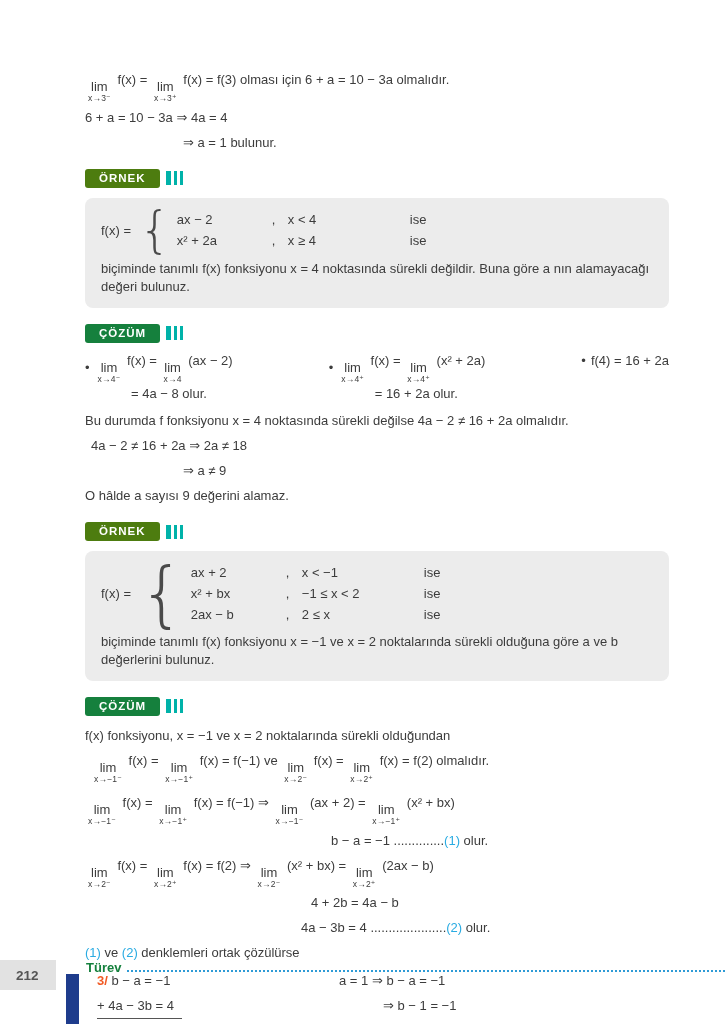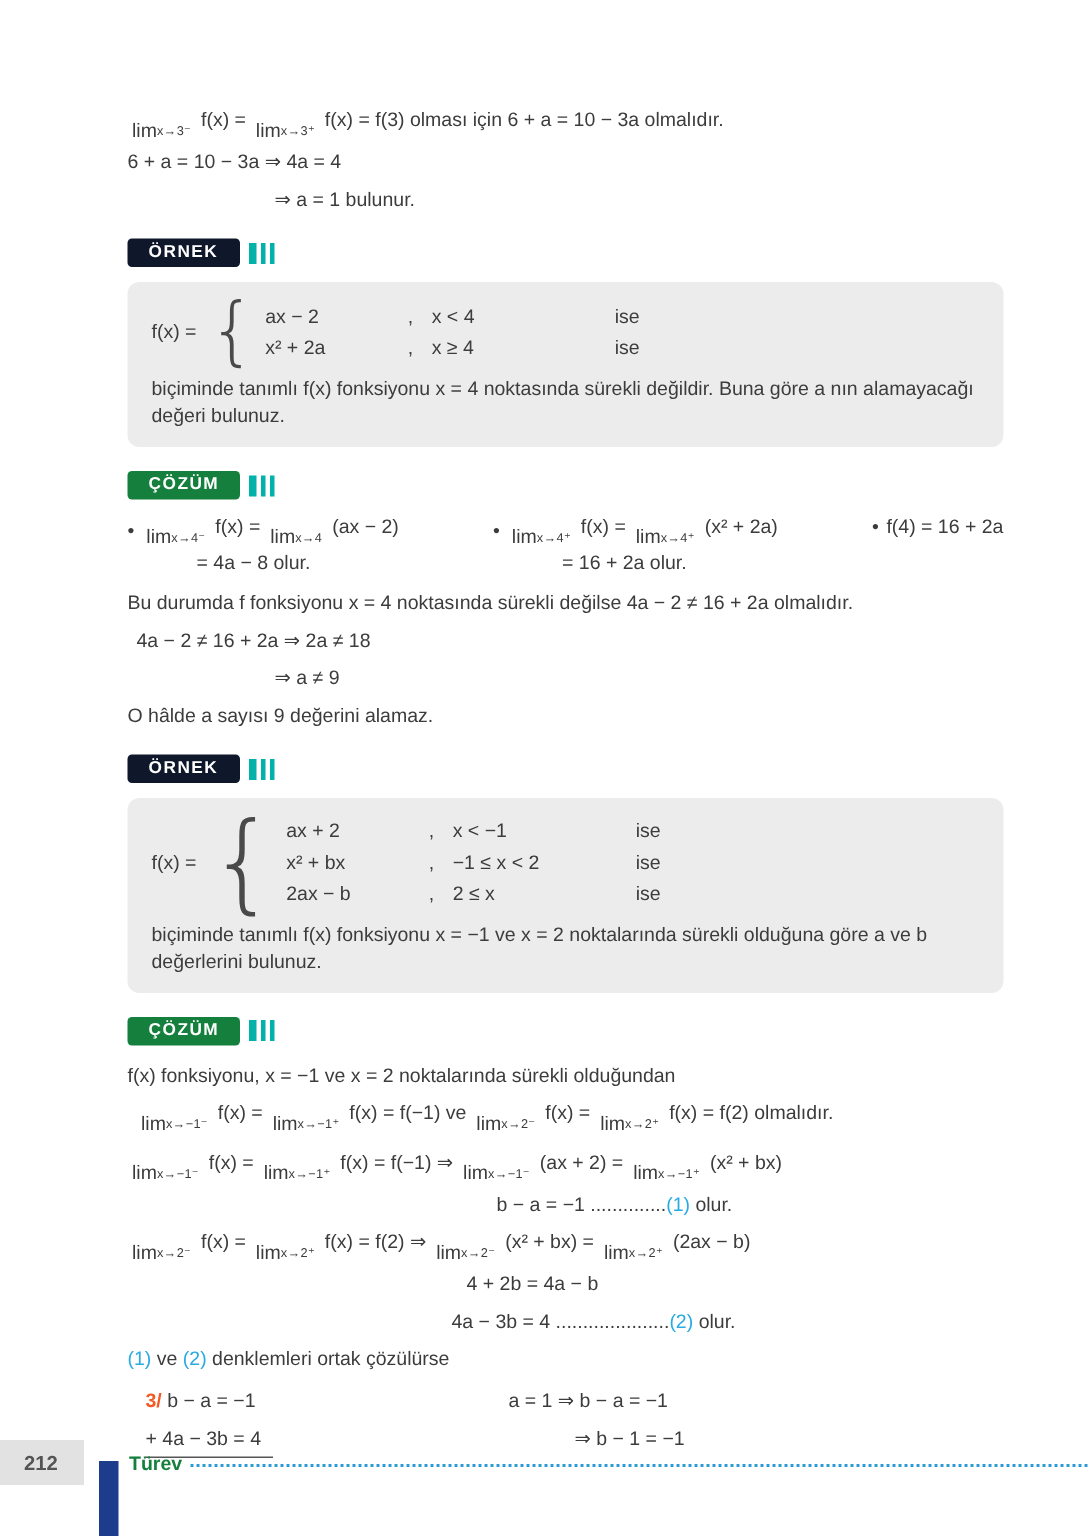--- a/index.html
+++ b/index.html
@@ -1,35 +1,35 @@
 <!DOCTYPE html>
 <html><head>
 <meta charset="utf-8">
 <style>
   *{margin:0;padding:0;box-sizing:border-box}
   html,body{width:725px;height:1024px}
   body{background:#ffffff;font-family:"Liberation Sans","DejaVu Sans",sans-serif;color:#3c3c3c;position:relative;overflow:hidden;font-size:13px}
   .content{position:absolute;top:70px;left:85px;right:56px}
   .math-line,.text-line{line-height:20px;margin-bottom:5px}
   .mt8{margin-top:10px}
-  .lim{display:inline-flex;align-items:center;vertical-align:-7px;line-height:1;margin:0 3px}
+  .lim{display:inline-flex;flex-direction:column;align-items:center;vertical-align:-7px;line-height:1;margin:0 3px}
   .lim-top{font-size:13px}
   .lim-sub{font-size:8.5px;margin-top:1px;letter-spacing:.2px}
   .cyan{color:#29abe2}
   .red{color:#f15a24;font-weight:bold}
   .uline{}
   .p-ind1{padding-left:6px}
   .p-ind2{padding-left:98px}
   .s4{padding-left:258px}
   .s5{padding-left:246px}
   .s7{padding-left:226px}
   .s8{padding-left:216px}
   .badge-row{display:flex;align-items:center;gap:6px;margin:16px 0 10px}
   .badge{color:#fff;font-weight:bold;font-size:11.5px;letter-spacing:1px;padding:3px 14px 4px;border-radius:3px}
-  .badge-ornek{background:#0f172a}
+  .badge-ornek{background:#4d7c0f}
   .badge-cozum{background:#15803d}
   .stripes{display:inline-flex;gap:3px;align-items:center}
   .stripes i{width:3px;height:14px;background:#00b2a9;display:block}
   .stripes i:first-child{width:5px}
   .graybox{background:#ececec;border-radius:8px;padding:10px 16px 12px;margin-bottom:4px}
   .piecewise{display:flex;align-items:center;margin-bottom:7px}
   .fx{margin-right:8px;white-space:nowrap}
   .brace{font-family:"DejaVu Sans",sans-serif;font-weight:200;color:#4a4a4a;line-height:.9;margin-right:6px}
   .brace.b2{font-size:50px}
   .brace.b3{font-size:72px}
@@ -39,21 +39,21 @@
   .bullets{display:flex;justify-content:space-between;margin:4px 0 10px}
   .b-top{display:flex;align-items:center;gap:5px;white-space:nowrap}
   .dot{font-size:13px}
   .b-sub{padding-left:46px;margin-top:3px}
   .system{display:flex;margin-top:8px}
   .sys-left{width:248px;padding-left:12px}
   .sys-right{padding-left:6px}
   .sys-row{line-height:20px;margin-bottom:5px}
   .sys-underline{border-bottom:1.5px solid #555;width:fit-content;padding-bottom:2px;padding-right:8px}
   .ind{padding-left:44px}
-  .footer{position:absolute;left:0;right:0;bottom:34px;height:30px;display:flex;align-items:center}
+  .footer{position:absolute;left:0;right:0;bottom:34px;height:30px;display:flex;}
   .pagenum{width:56px;height:30px;background:#e2e2e2;display:flex;align-items:center;padding-left:16px;font-weight:bold;color:#555;font-size:13.5px}
   .footer-label{margin-left:30px;font-weight:bold;color:#15803d;font-size:13px}
   .dotline{flex:1;height:12px;border-bottom:2px dotted #2e9bd6;margin:0 0 7px 6px}
   .bluebar{position:absolute;left:66px;bottom:0;width:13px;height:50px;background:#1e3c8c}
 </style>
 </head>
 <body>
 
 <div class="content">
 

